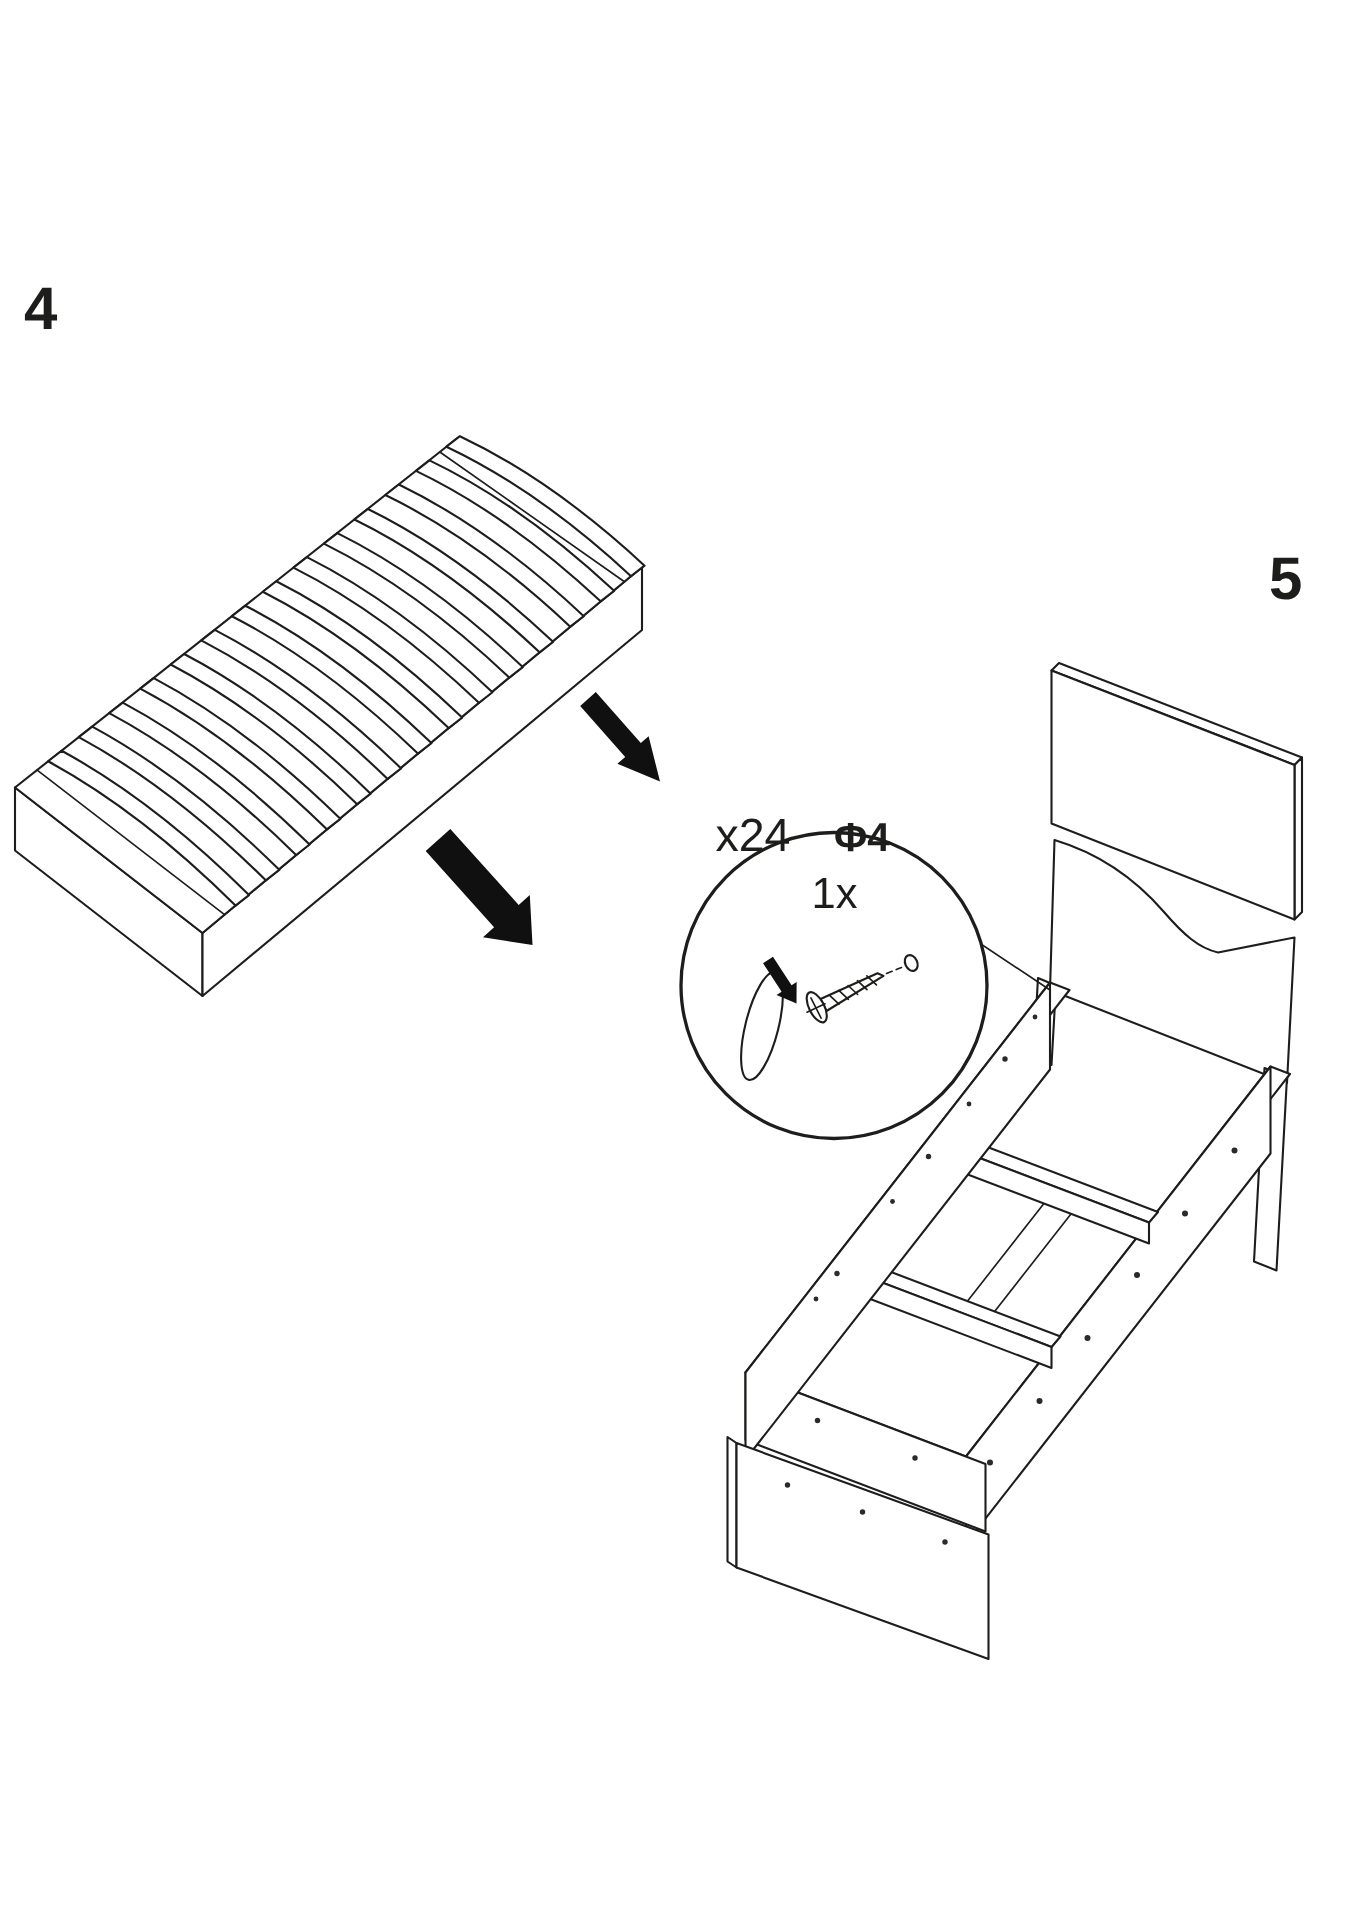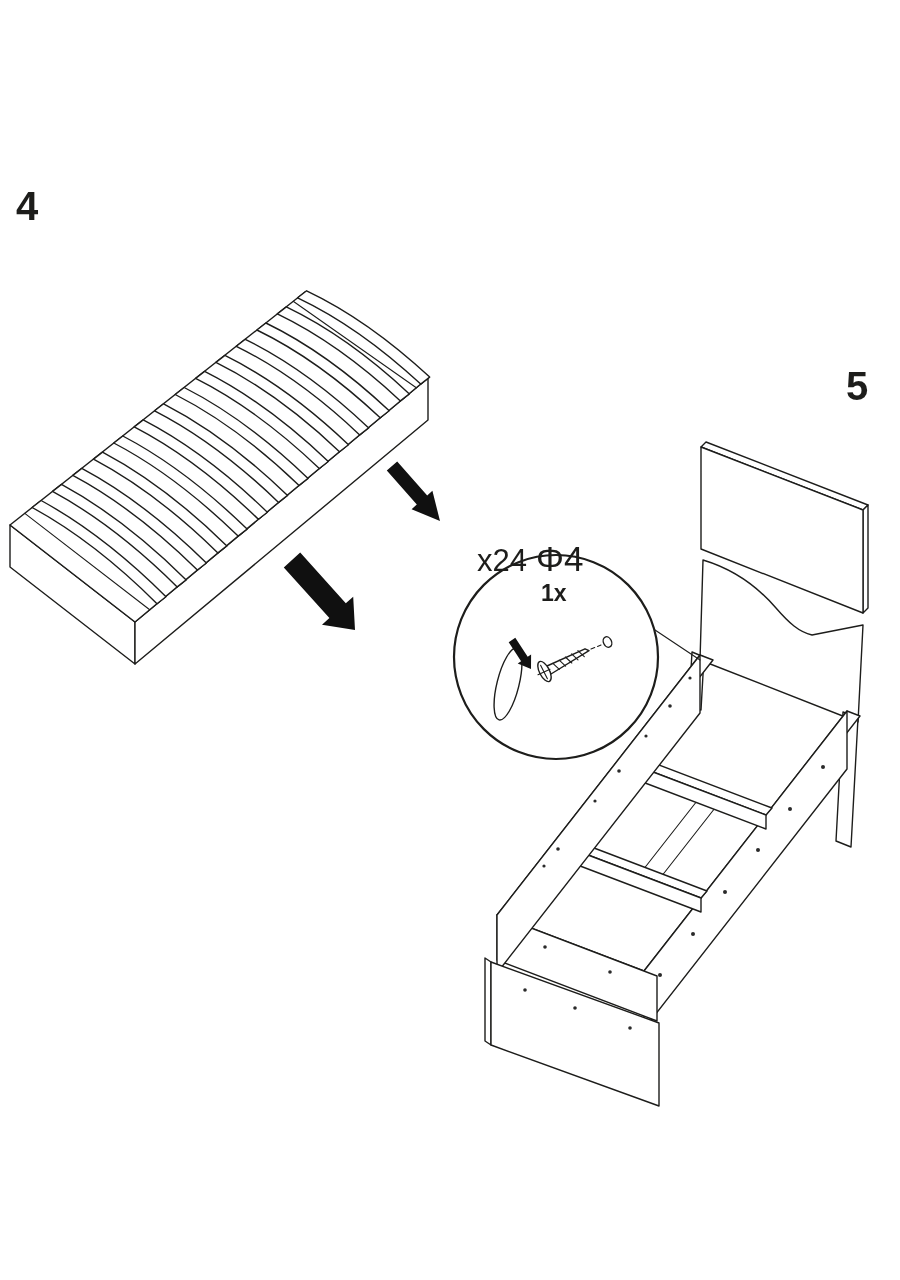--- a/index.html
+++ b/index.html
@@ -11,22 +11,22 @@
   .thin{stroke-width:1.1;}
   .big{stroke-width:2.2;}
   .dash{stroke-dasharray:4 3;}
   .solid{fill:#101010;stroke:none;}
   .dot{fill:#2a2a2a;stroke:none;}
   .step-label{position:absolute;font-size:40px;font-weight:600;letter-spacing:-1px;line-height:1;}
   .step4{left:16px;top:186px;}
   .step5{left:846px;top:366px;}
   .callout-labels{position:absolute;left:477px;top:541px;display:flex;gap:9px;align-items:baseline;line-height:1;}
   .q{font-size:31px;font-weight:500;}
-  .s{font-size:35px;font-weight:400;}
-  .count{position:absolute;left:541px;top:582px;font-size:23px;font-weight:700;line-height:1;}
+  .s{font-size:27px;font-weight:700;margin-left:20px;}
+  .count{position:absolute;left:541px;top:582px;font-size:29px;font-weight:400;line-height:1;}
 </style>
 </head>
 <body>
 
 <div class="page">
 
   <div class="step-label step4">4</div>
   <div class="step-label step5">5</div>
 
   <svg class="art" width="900" height="1280" viewBox="0 0 900 1280">

